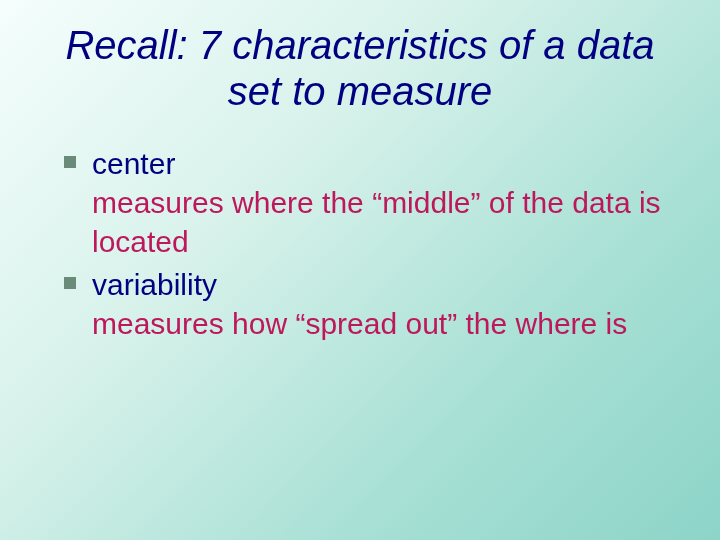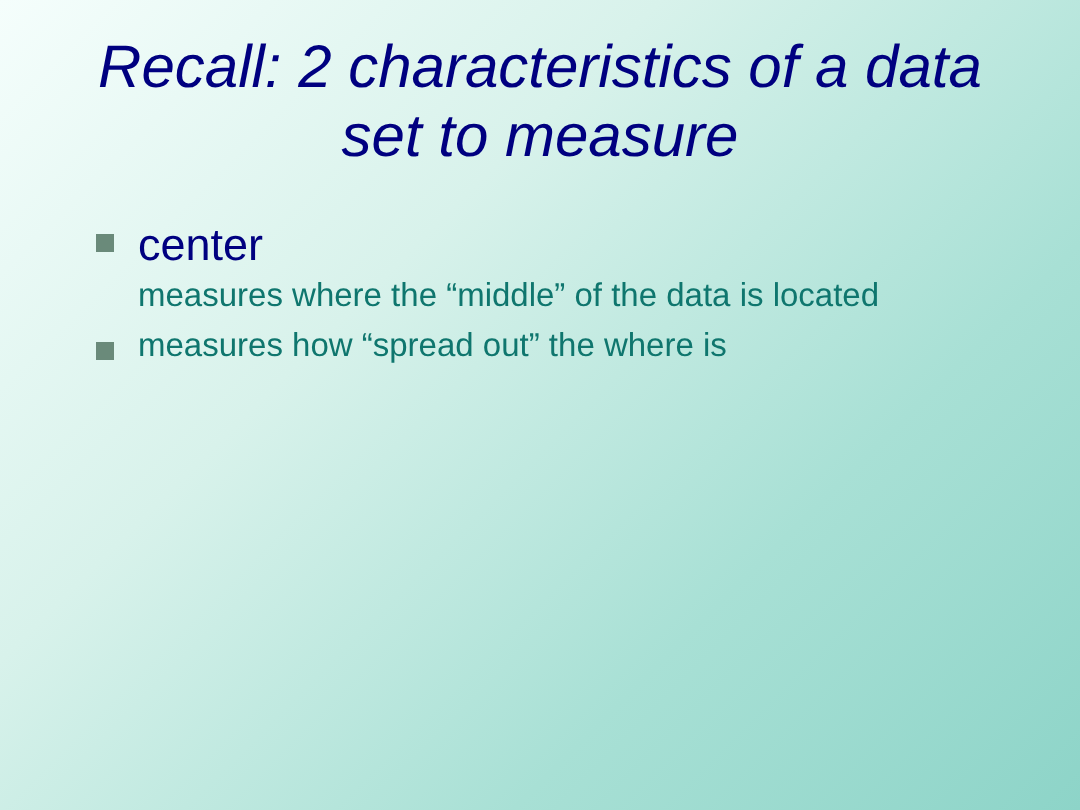--- a/index.html
+++ b/index.html
@@ -44,34 +44,35 @@
     width: 12px;
     height: 12px;
     background: #6a8a7a;
   }
   .heading {
     font-size: 30px;
     color: #000080;
     line-height: 1.3;
   }
   .desc {
-    font-size: 22px;
-    color: #0f766e;
+    font-size: 30px;
+    color: #be185d;
     line-height: 1.3;
   }
 </style>
 </head>
 <body>
 
 <div class="slide">
-  <h1 class="title">Recall: 2 characteristics of a data set to measure</h1>
+  <h1 class="title">Recall: 7 characteristics of a data set to measure</h1>
   <div class="content">
     <div class="item">
       <div class="bullet"></div>
       <div class="heading">center</div>
       <div class="desc">measures where the “middle” of the data is located</div>
     </div>
     <div class="item">
       <div class="bullet"></div>
+      <div class="heading">variability</div>
       <div class="desc">measures how “spread out” the where is</div>
     </div>
   </div>
 </div>
 
 </body></html>

